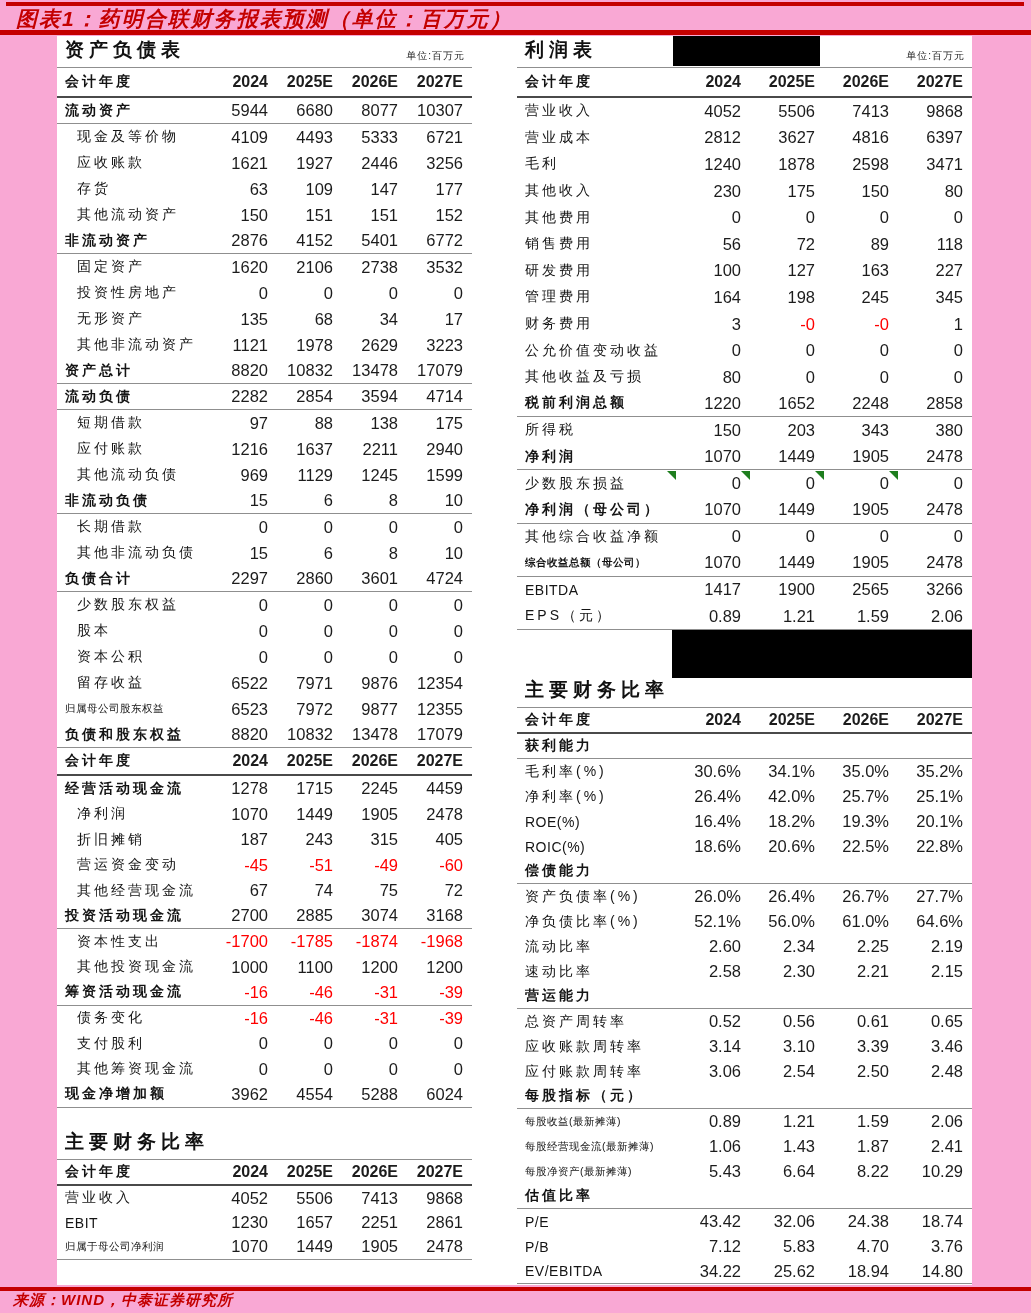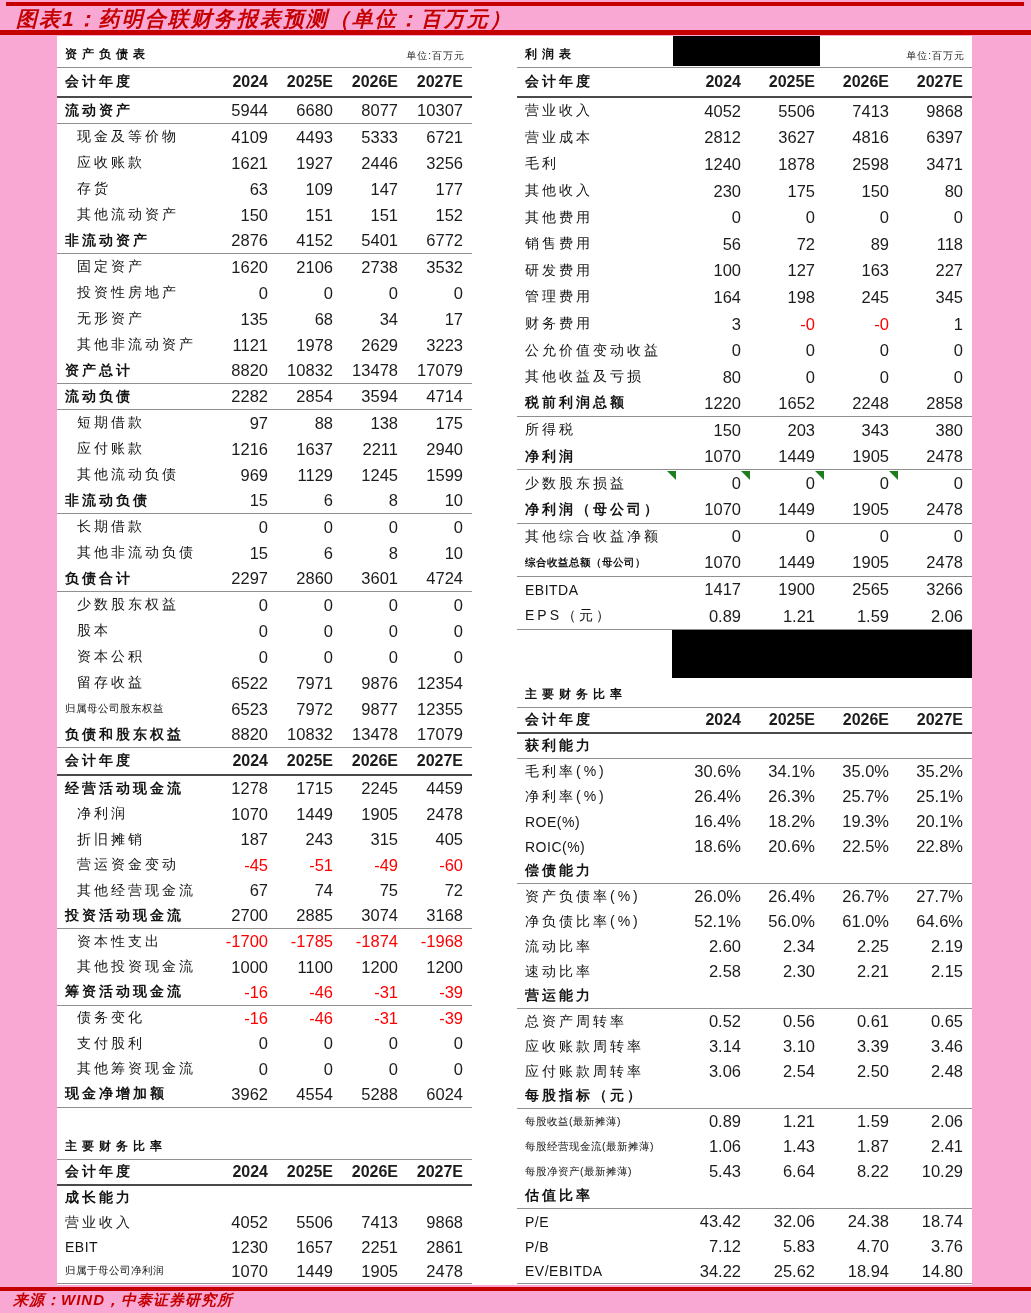--- a/index.html
+++ b/index.html
@@ -12,21 +12,21 @@
   .content{position:absolute;left:57px;top:36px;width:915px;height:1249px;background:#ffffff;}
   .redaction{position:absolute;background:#000;z-index:6;}
   .src-line{position:absolute;left:13px;top:1291px;color:#c40000;
         font-family:"Liberation Sans","DejaVu Serif",serif;
         font-weight:bold;font-style:italic;font-size:15px;letter-spacing:1px;white-space:nowrap;}
 
   .tbl{position:absolute;}
   .trow{display:flex;justify-content:space-between;align-items:flex-end;
         border-bottom:1px solid #8f8f8f;box-sizing:border-box;padding:0 7px 4px 8px;}
   .tbl-title{font-family:"Liberation Sans","DejaVu Serif",serif;font-weight:bold;
-        font-size:12px;letter-spacing:5px;color:#111;white-space:nowrap;}
+        font-size:19px;letter-spacing:5px;color:#111;white-space:nowrap;}
   .tbl-unit{font-family:"Liberation Sans","DejaVu Serif",serif;
         font-size:10px;letter-spacing:1px;color:#222;white-space:nowrap;}
 
   .row{display:grid;align-items:stretch;box-sizing:border-box;padding-right:9px;}
   .t-left .row{grid-template-columns:1fr 65px 65px 65px 65px;}
   .t-right .row{grid-template-columns:1fr 74px 74px 74px 74px;}
   .lab,.val{display:flex;align-items:center;position:relative;white-space:nowrap;}
   .lab{justify-content:flex-start;padding-left:8px;
         font-family:"Liberation Sans","DejaVu Serif",serif;
         font-size:14px;letter-spacing:3px;color:#141414;}
@@ -351,27 +351,20 @@
         <div class="trow">
           <div class="tbl-title">主要财务比率</div>
         </div>
         <div class="row hdr">
           <div class="lab">会计年度</div>
           <div class="val">2024</div>
           <div class="val">2025E</div>
           <div class="val">2026E</div>
           <div class="val">2027E</div>
         </div>
-        <div class="row bold">
-          <div class="lab">成长能力</div>
-          <div class="val"></div>
-          <div class="val"></div>
-          <div class="val"></div>
-          <div class="val"></div>
-        </div>
         <div class="row">
           <div class="lab">营业收入</div>
           <div class="val">4052</div>
           <div class="val">5506</div>
           <div class="val">7413</div>
           <div class="val">9868</div>
         </div>
         <div class="row">
           <div class="lab latin">EBIT</div>
           <div class="val">1230</div>
@@ -561,21 +554,21 @@
         <div class="row">
           <div class="lab">毛利率(%)</div>
           <div class="val">30.6%</div>
           <div class="val">34.1%</div>
           <div class="val">35.0%</div>
           <div class="val">35.2%</div>
         </div>
         <div class="row">
           <div class="lab">净利率(%)</div>
           <div class="val">26.4%</div>
-          <div class="val">26.3%</div>
+          <div class="val">42.0%</div>
           <div class="val">25.7%</div>
           <div class="val">25.1%</div>
         </div>
         <div class="row">
           <div class="lab latin">ROE(%)</div>
           <div class="val">16.4%</div>
           <div class="val">18.2%</div>
           <div class="val">19.3%</div>
           <div class="val">20.1%</div>
         </div>

